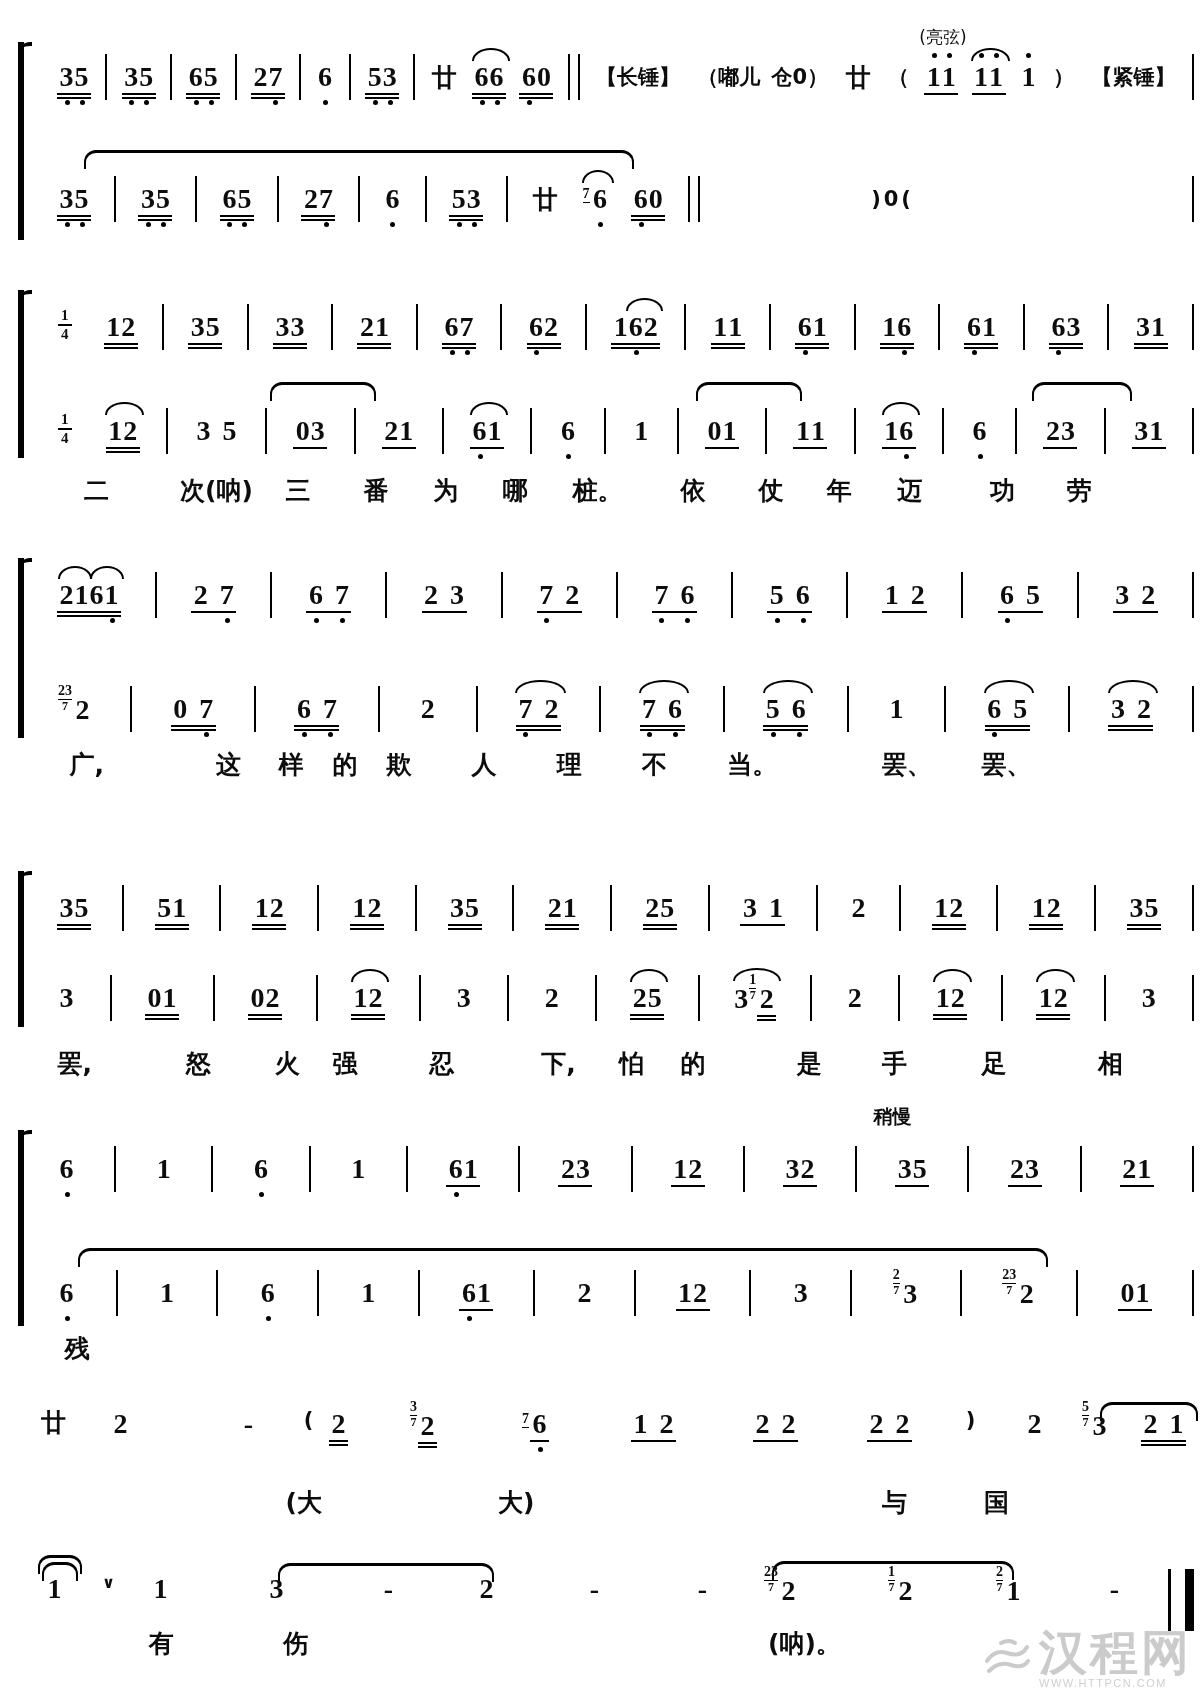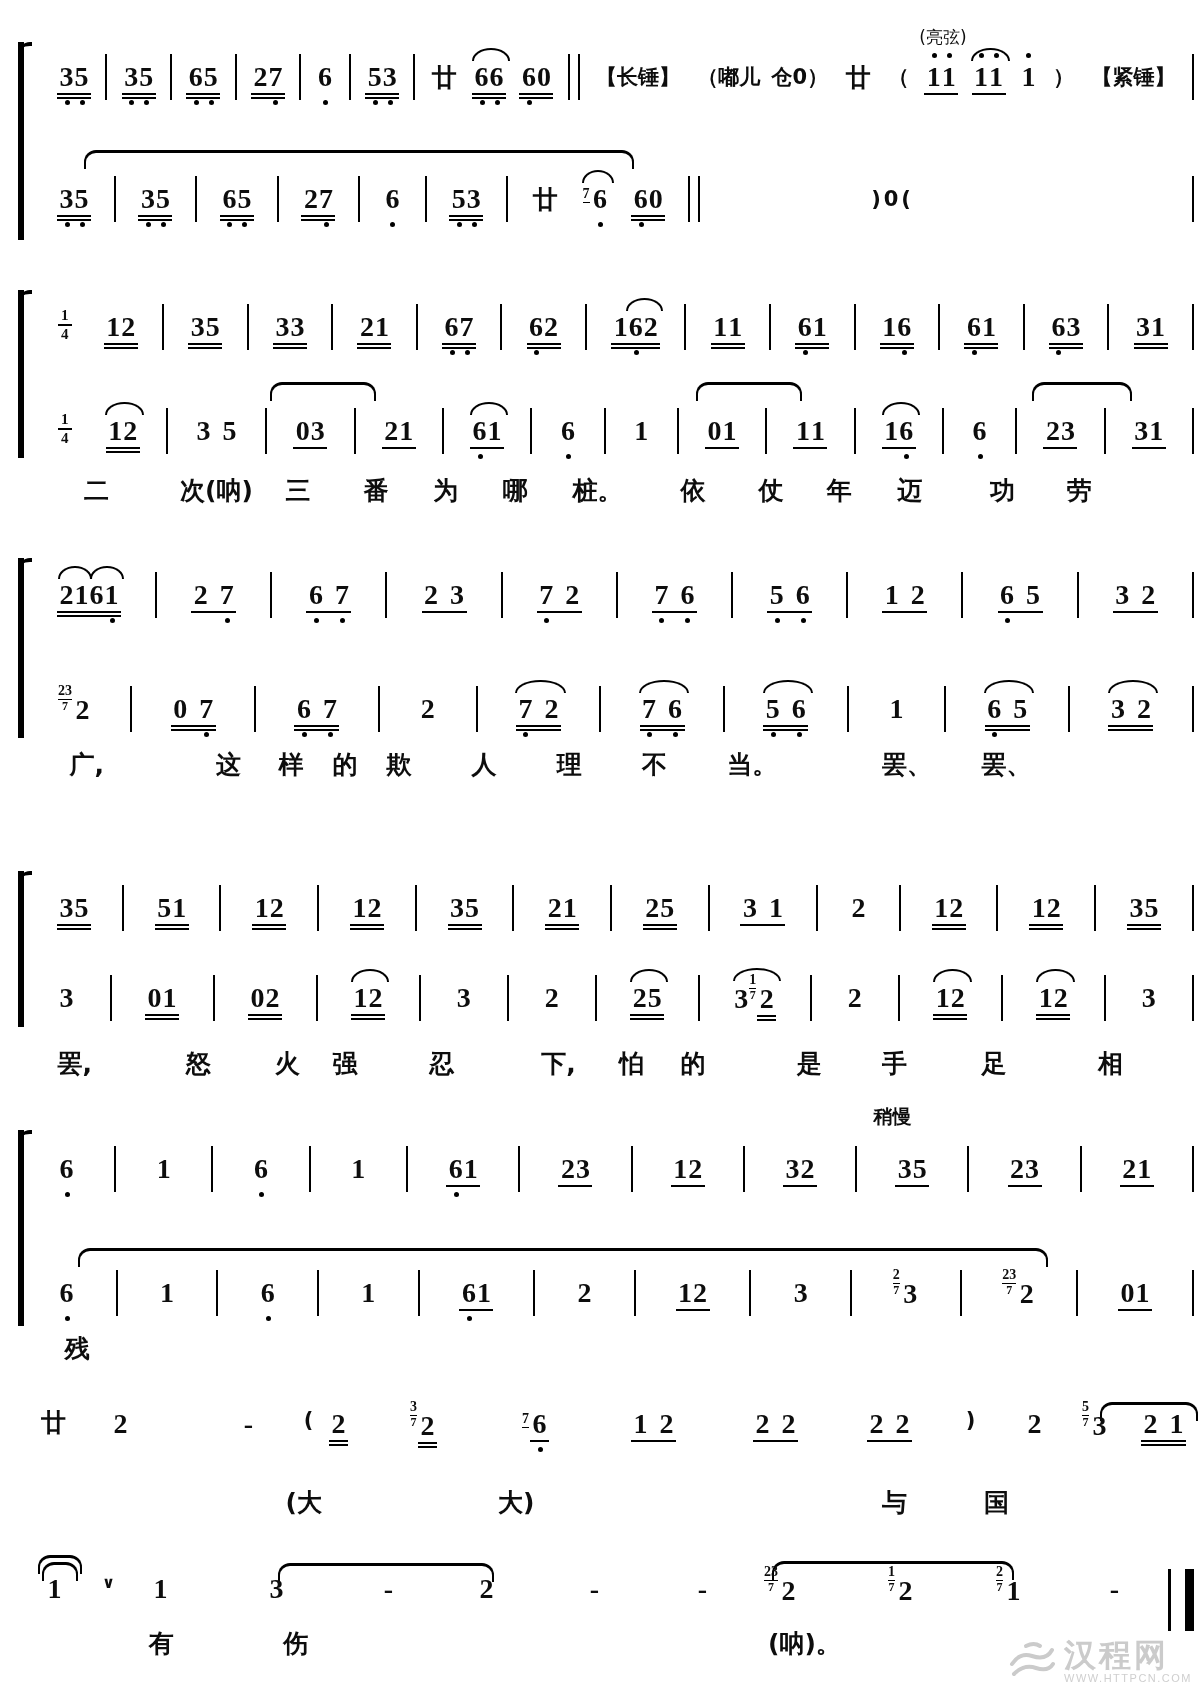--- a/index.html
+++ b/index.html
@@ -43,21 +43,21 @@
   .bracket{position:absolute;left:18px;width:10px;border-left:6px solid #000}
   .bracket::before{content:"";position:absolute;left:-6px;top:0;width:14px;height:16px;
         border-top:4px solid #000;border-top-left-radius:12px}
   .lyr{position:absolute;font-size:25px;font-weight:700;white-space:nowrap;
        font-family:"DejaVu Sans","Liberation Sans",sans-serif}
   .ann{position:absolute;font-size:19px;font-weight:700;white-space:nowrap;
        font-family:"DejaVu Sans","Liberation Sans",sans-serif}
   .wm{position:absolute;right:8px;bottom:12px;display:flex;align-items:center;gap:6px;color:#c8c8c8}
   .wm-logo{flex:none}
   .wm-col{display:flex;flex-direction:column;align-items:flex-start;line-height:1.05}
-  .wm-cn{font-size:32px;font-weight:700;letter-spacing:3px;color:#cbcbcb;
+  .wm-cn{font-size:48px;font-weight:700;letter-spacing:3px;color:#cbcbcb;
          font-family:Liberation Sans, sans-serif}
   .wm-url{font-size:11px;letter-spacing:1.5px;color:#cfcfcf;font-family:"Liberation Sans",sans-serif}
 </style>
 </head>
 <body>
 
 <div class="page" id="score" style="background: rgb(255, 255, 255); color: rgb(13, 13, 13);">
   <div class="wm">
     <span class="wm-logo">
       <svg width="52" height="52" viewBox="0 0 52 52">

